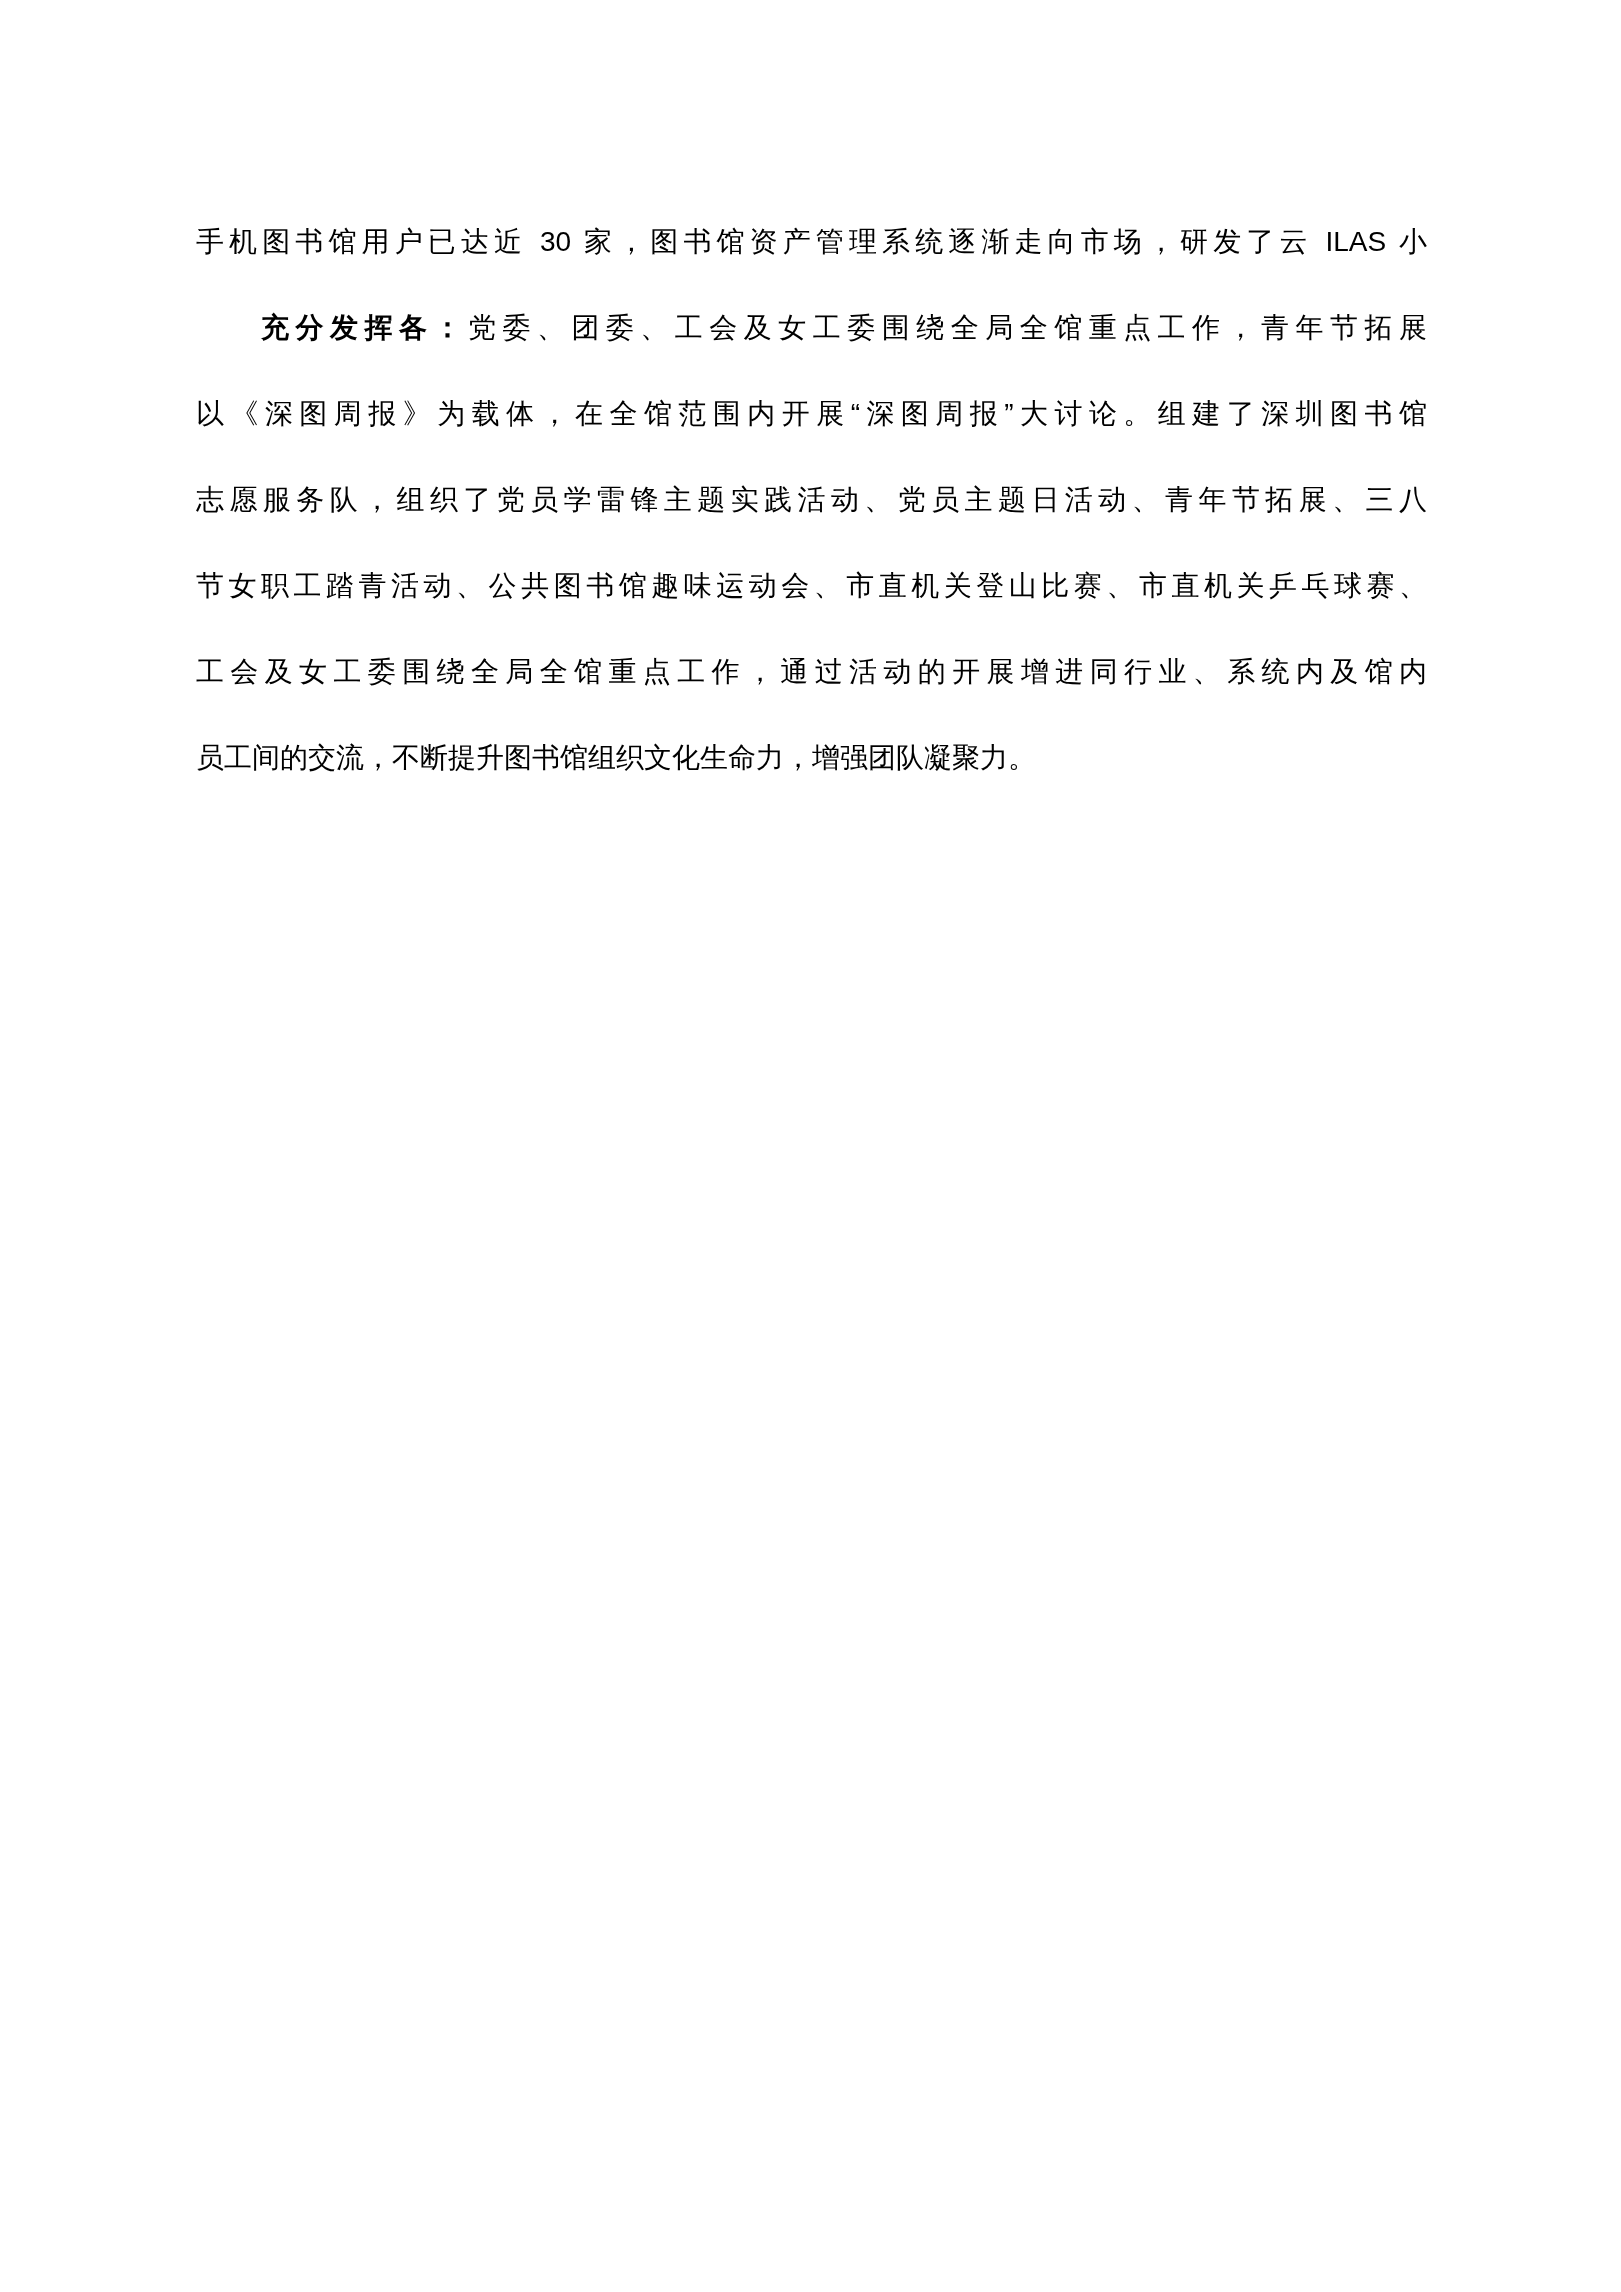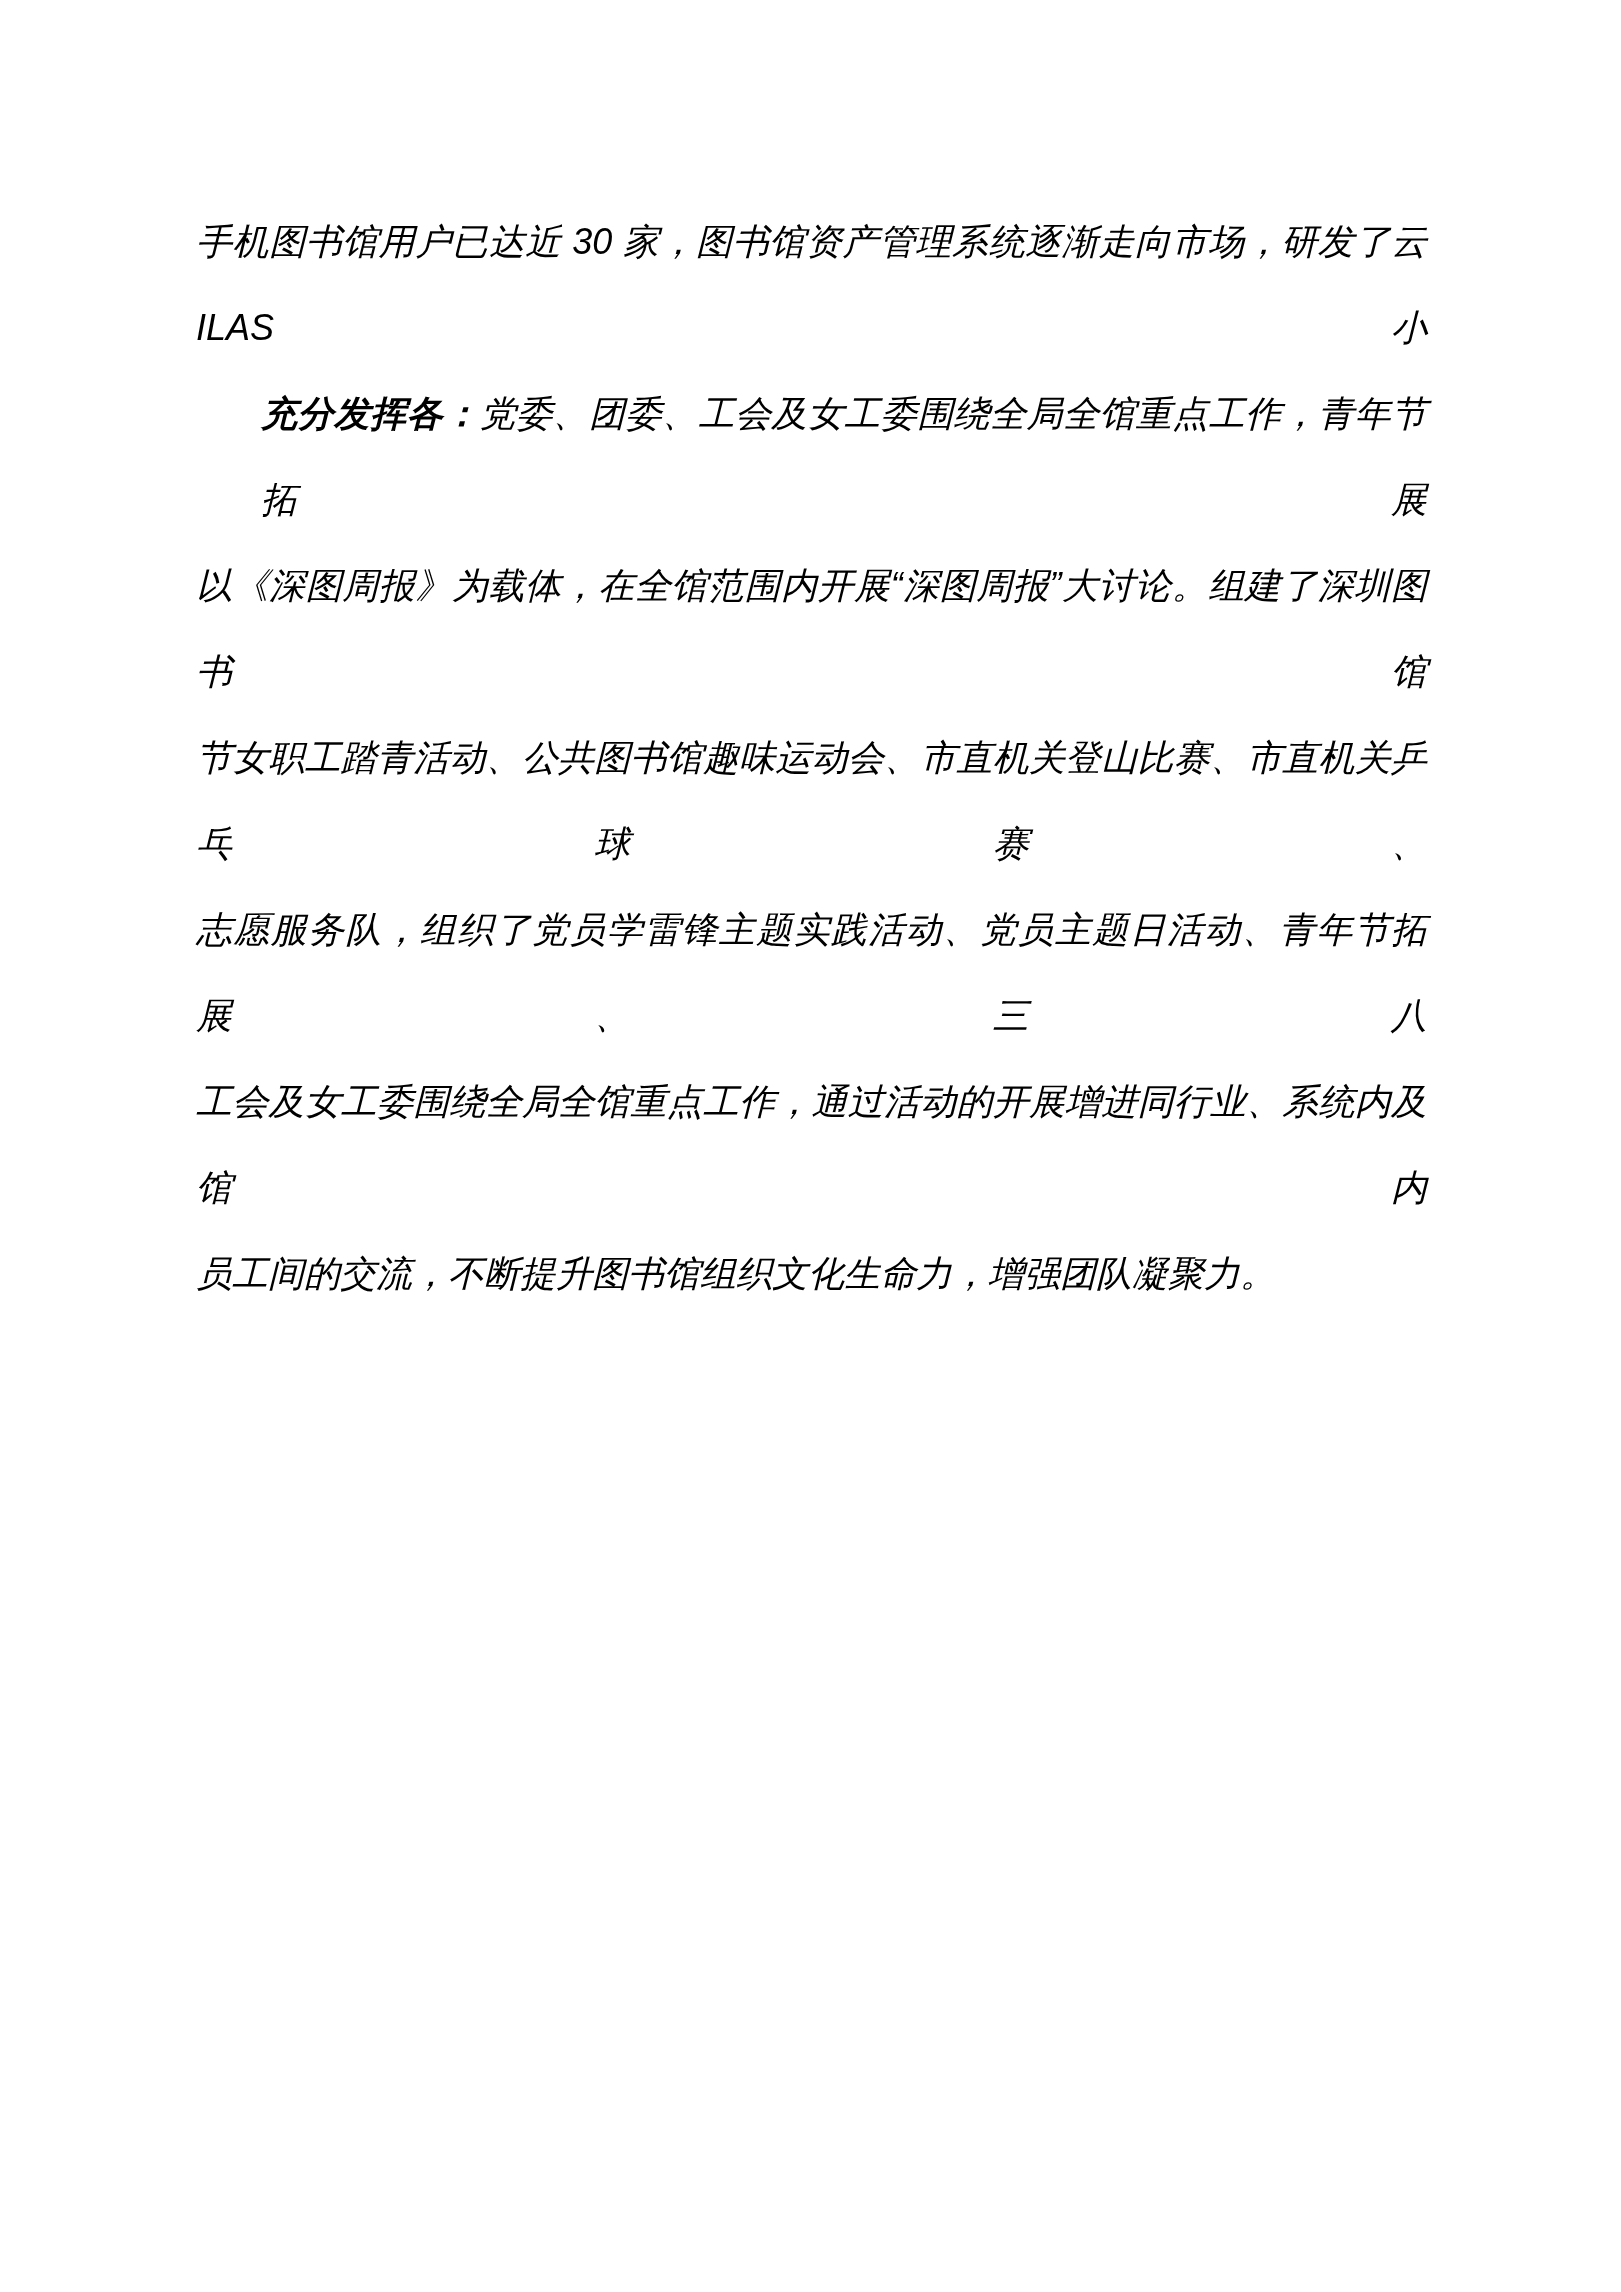--- a/index.html
+++ b/index.html
@@ -14,22 +14,21 @@
     background: #ffffff;
     overflow: hidden;
   }
   .content {
     position: absolute;
     left: 196px;
     top: 199px;
     width: 1231px;
     color: #000000;
     font-family: "Liberation Sans", sans-serif;
-    font-size: 36px;
-    font-style: italic;
+    font-size: 28px;
   }
   .paragraph {
     margin: 0;
     padding: 0;
   }
   .line {
     line-height: 86px;
     text-align: justify;
     white-space: normal;
   }
@@ -53,20 +52,20 @@
 <body>
 
 <div class="page" style="background: rgb(255, 255, 255);">
   <div class="content" style="color: rgb(0, 0, 0);">
       <div class="paragraph">
         <div class="line line-fill"><span class="run">手机图书馆用户已达近 30 家，图书馆资产管理系统逐渐走向市场，研发了云 ILAS 小</span></div>
       </div>
       <div class="paragraph">
         <div class="line line-fill line-indent"><span class="run bold">充分发挥各：</span><span class="run">党委、团委、工会及女工委围绕全局全馆重点工作，青年节拓展</span></div>
         <div class="line line-fill"><span class="run">以《深图周报》为载体，在全馆范围内开展“深图周报”大讨论。组建了深圳图书馆</span></div>
+        <div class="line line-fill"><span class="run">志愿服务队，组织了党员学雷锋主题实践活动、党员主题日活动、青年节拓展、三八</span></div>
         <div class="line line-fill"><span class="run">节女职工踏青活动、公共图书馆趣味运动会、市直机关登山比赛、市直机关乒乓球赛、</span></div>
-        <div class="line line-fill"><span class="run">志愿服务队，组织了党员学雷锋主题实践活动、党员主题日活动、青年节拓展、三八</span></div>
         <div class="line line-fill"><span class="run">工会及女工委围绕全局全馆重点工作，通过活动的开展增进同行业、系统内及馆内</span></div>
         <div class="line line-last"><span class="run">员工间的交流，不断提升图书馆组织文化生命力，增强团队凝聚力。</span></div>
       </div>
     </div>
 </div>
 
 
 </body></html>

